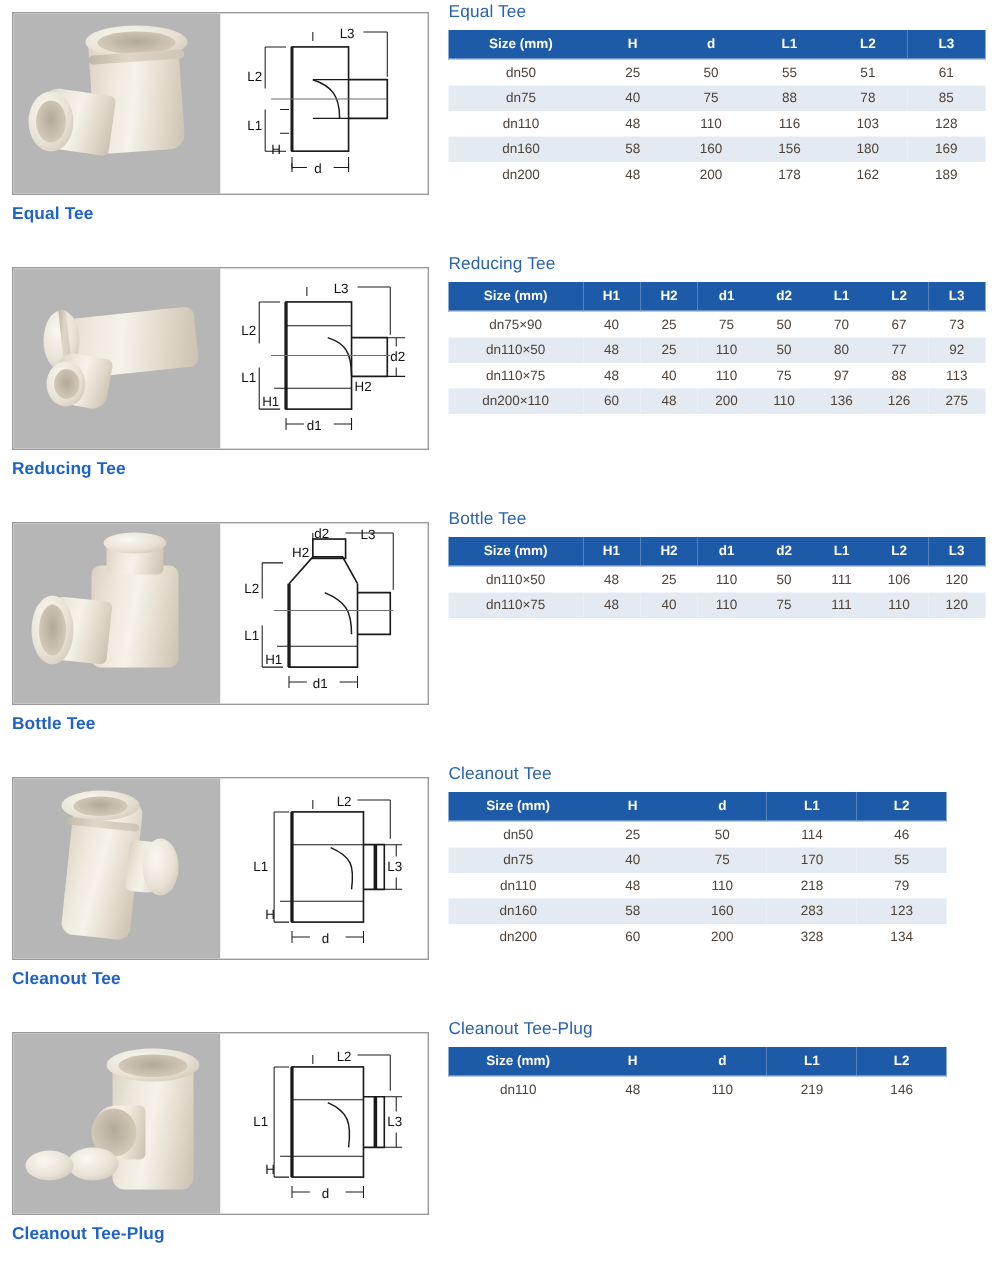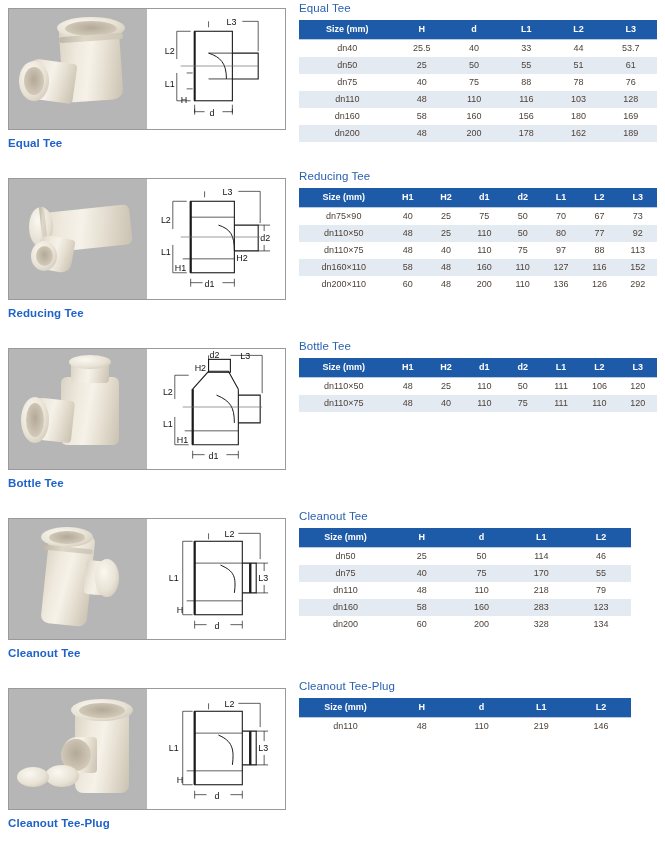--- a/index.html
+++ b/index.html
@@ -354,42 +354,34 @@
             <th style="width: 27%;">Size (mm)</th>
             <th style="width: 14.6%;">H</th>
             <th style="width: 14.6%;">d</th>
             <th style="width: 14.6%;">L1</th>
             <th style="width: 14.6%;">L2</th>
             <th style="width: 14.6%;">L3</th>
           </tr>
         </thead>
       <tbody>
           <tr>
-            <td>dn40</td>
-            <td>25.5</td>
-            <td>40</td>
-            <td>33</td>
-            <td>44</td>
-            <td>53.7</td>
-          </tr>
-          <tr>
             <td>dn50</td>
             <td>25</td>
             <td>50</td>
             <td>55</td>
             <td>51</td>
             <td>61</td>
           </tr>
           <tr>
             <td>dn75</td>
             <td>40</td>
             <td>75</td>
             <td>88</td>
             <td>78</td>
-            <td>76</td>
+            <td>85</td>
           </tr>
           <tr>
             <td>dn110</td>
             <td>48</td>
             <td>110</td>
             <td>116</td>
             <td>103</td>
             <td>128</td>
           </tr>
           <tr>
@@ -452,38 +444,28 @@
             <td>dn110×75</td>
             <td>48</td>
             <td>40</td>
             <td>110</td>
             <td>75</td>
             <td>97</td>
             <td>88</td>
             <td>113</td>
           </tr>
           <tr>
-            <td>dn160×110</td>
-            <td>58</td>
-            <td>48</td>
-            <td>160</td>
-            <td>110</td>
-            <td>127</td>
-            <td>116</td>
-            <td>152</td>
-          </tr>
-          <tr>
             <td>dn200×110</td>
             <td>60</td>
             <td>48</td>
             <td>200</td>
             <td>110</td>
             <td>136</td>
             <td>126</td>
-            <td>292</td>
+            <td>275</td>
           </tr>
         </tbody>
     </table>
   </div>
 
   <div class="tsec" style="top:340px;">
     <div class="tsec-title">Bottle Tee</div>
     <table class="spec" style="width: 358px;">
       <thead>
           <tr>

